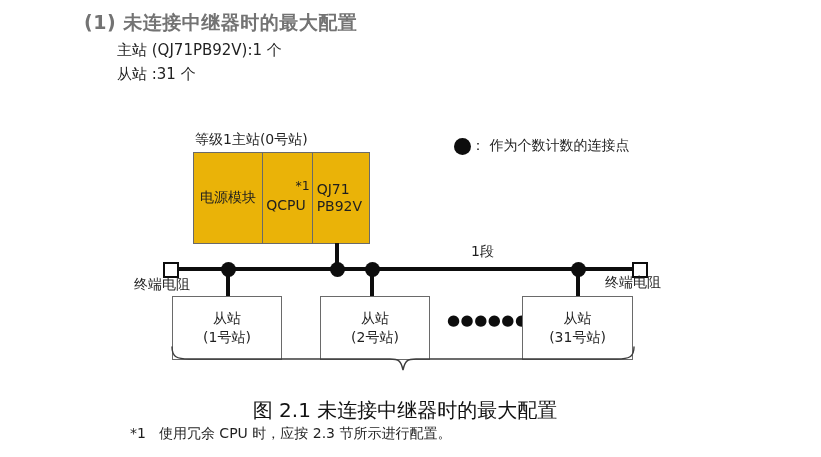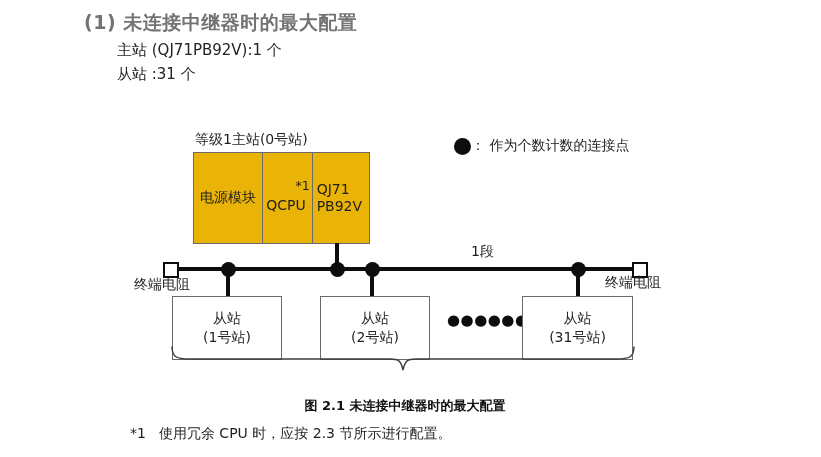--- a/index.html
+++ b/index.html
@@ -95,21 +95,21 @@
   }
 
   .brace-svg { left: 170px; top: 346px; }
   .brace-label {
     left: 305px; top: 374px; width: 200px;
     text-align: center; font-size: 14px;
   }
 
   .caption {
     left: 130px; top: 397px; width: 550px;
-    text-align: center; font-size: 13px; font-weight: bold; color: #111;
+    text-align: center; font-size: 20px; font-weight: normal; color: #111;
   }
   .footnote {
     left: 130px; top: 425px; display: flex; gap: 13px; font-size: 14px;
   }
 </style>
 </head>
 <body>
 
 <div class="page">
 

